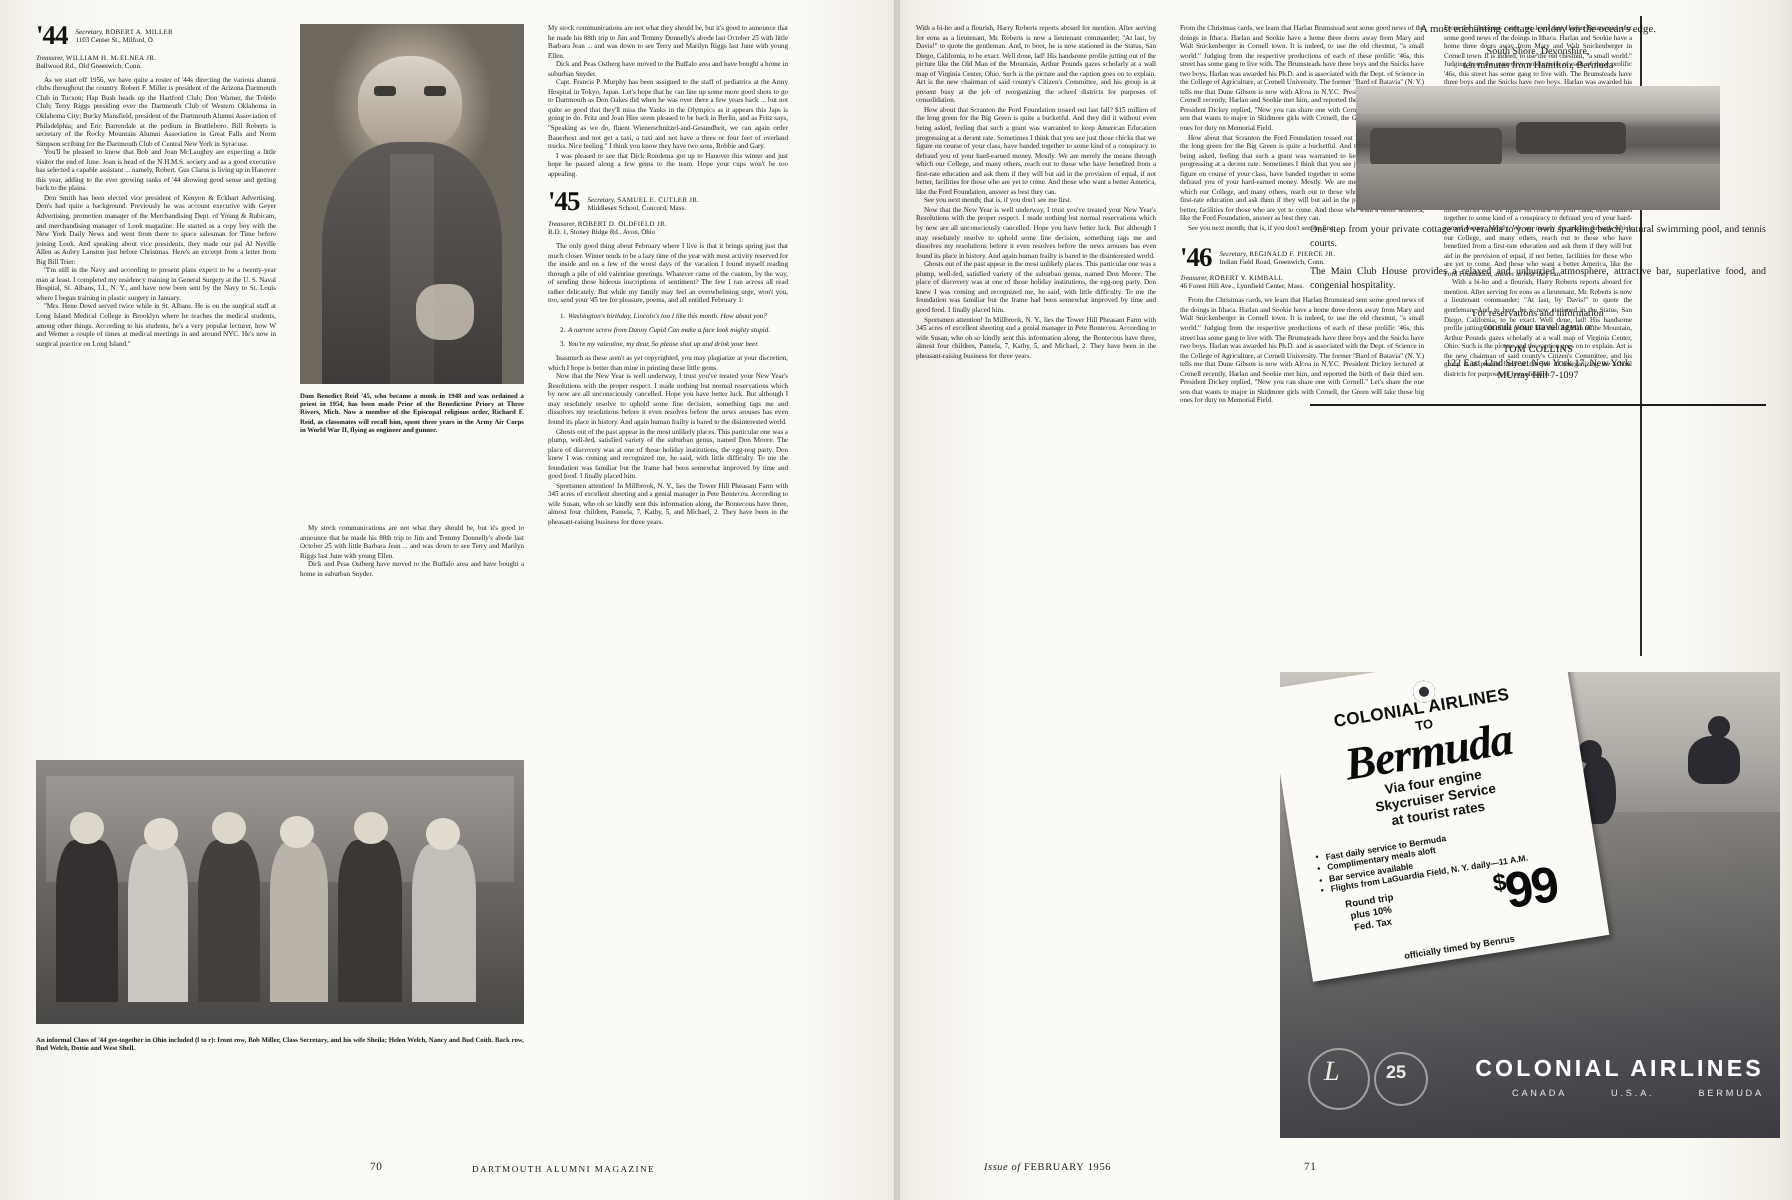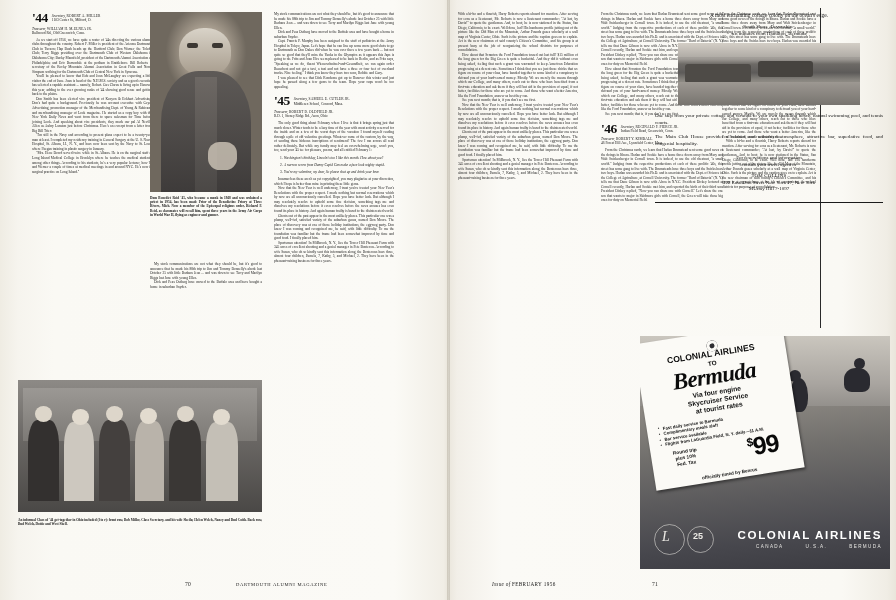--- a/index.html
+++ b/index.html
@@ -150,21 +150,21 @@
   .numlist .n{position:absolute;left:0;font-style:normal;}
 </style>
 </head>
 <body>
 
 <div class="spread">
   <div class="gutter"></div>
 
   <div class="page page-left">
 
-    <div class="col" style="left:32px;top:12px;width:120px;">
+    <div class="col" style="left:18px;top:12px;width:120px;">
       <div class="classhead">
         <div class="year">'44</div>
         <div class="officer">
           <span class="off-label">Secretary,</span>
           <span class="sc">ROBERT A. MILLER</span><br>
           <span>1103 Center St., Milford, O.</span>
         </div>
       </div>
       <div class="treas">
         <span class="off-label">Treasurer,</span>
@@ -216,21 +216,21 @@
     <div class="cap" style="left:18px;top:518px;width:244px;">An informal Class of '44 get-together in Ohio included (l to r): front row, Bob Miller, Class Secretary, and his wife Sheila; Helen Welch, Nancy and Bud Coith. Back row, Bud Welch, Dottie and West Shell.</div>
 
     <div class="col" style="left:274px;top:12px;width:120px;">
       <div class="body-text">
         <p class="noind">My stock communications are not what they should be, but it's good to announce that he made his 88th trip to Jim and Tommy Donnelly's abode last October 25 with little Barbara Jean ... and was down to see Terry and Marilyn Riggs last June with young Ellen.</p>
         <p>Dick and Peas Ostberg have moved to the Buffalo area and have bought a home in suburban Snyder.</p>
         <p>Capt. Francis P. Murphy has been assigned to the staff of pediatrics at the Army Hospital in Tokyo, Japan. Let's hope that he can line up some more good shots to go to Dartmouth as Don Oakes did when he was over there a few years back ... but not quite so good that they'll miss the Yanks in the Olympics as it appears this Japs is going to do. Fritz and Joan Hire seem pleased to be back in Berlin, and as Fritz says, "Speaking as we do, fluent Wienerschnitzel-and-Gesundheit, we can again order Bauerhost and not get a taxi, a taxi and not have a three or four feet of overland trucks. Nice feeling." I think you know they have two sons, Robbie and Gary.</p>
         <p>I was pleased to see that Dick Rondema got up to Hanover this winter and just hope he passed along a few gems to the team. Hope your cups won't be too appealing.</p>
       </div>
 
-      <div class="classhead" style="margin-top:6px;">
+      <div class="classhead" style="margin-top:6px;align-items:center;">
         <div class="year">'45</div>
         <div class="officer">
           <span class="off-label">Secretary,</span>
           <span class="sc">SAMUEL E. CUTLER JR.</span><br>
           <span>Middlesex School, Concord, Mass.</span>
         </div>
       </div>
       <div class="treas">
         <span class="off-label">Treasurer,</span>
         <span class="sc">ROBERT D. OLDFIELD JR.</span><br>
@@ -260,21 +260,21 @@
 
     <div class="col body-text" style="left:10px;top:12px;width:120px;">
       <p class="noind">With a bi-ho and a flourish, Harry Roberts reports aboard for mention. After serving for eons as a lieutenant, Mr. Roberts is now a lieutenant commander; "At last, by Davis!" to quote the gentleman. And, to boot, he is now stationed in the Status, San Diego, California, to be exact. Well done, lad! His handsome profile jutting out of the picture like the Old Man of the Mountain, Arthur Pounds gazes scholarly at a wall map of Virginia Center, Ohio. Such is the picture and the caption goes on to explain. Art is the new chairman of said county's Citizen's Committee, and his group is at present busy at the job of reorganizing the school districts for purposes of consolidation.</p>
       <p>How about that Scranton the Ford Foundation tossed out last fall? $15 million of the long green for the Big Green is quite a bucketful. And they did it without even being asked, feeling that such a grant was warranted to keep American Education progressing at a decent rate. Sometimes I think that you see just those chicks that we figure on course of your class, have banded together to some kind of a conspiracy to defraud you of your hard-earned money. Mostly. We are merely the means through which our College, and many others, reach out to those who have benefited from a first-rate education and ask them if they will but aid in the provision of equal, if not better, facilities for those who are yet to come. And those who want a better America, like the Ford Foundation, answer as best they can.</p>
       <p>See you next month; that is, if you don't see me first.</p>
       <p>Now that the New Year is well underway, I trust you've treated your New Year's Resolutions with the proper respect. I made nothing but normal reservations which by now are all unconsciously cancelled. Hope you have better luck. But although I may resolutely resolve to uphold some fine decision, something tags me and dissolves my resolutions before it even resolves before the news arouses has even found its place in history. And again human frailty is bared to the disinterested world.</p>
       <p>Ghosts out of the past appear in the most unlikely places. This particular one was a plump, well-fed, satisfied variety of the suburban genus, named Don Moore. The place of discovery was at one of those holiday institutions, the egg-nog party. Don knew I was coming and recognized me, he said, with little difficulty. To me the foundation was familiar but the frame had been somewhat improved by time and good food. I finally placed him.</p>
       <p>Sportsmen attention! In Millbrook, N. Y., lies the Tower Hill Pheasant Farm with 345 acres of excellent shooting and a genial manager in Pete Bontecou. According to wife Susan, who oh so kindly sent this information along, the Bontecous have three, almost four children, Pamela, 7, Kathy, 5, and Michael, 2. They have been in the pheasant-raising business for three years.</p>
     </div>
 
-    <div class="col" style="left:153px;top:12px;width:122px;">
+    <div class="col" style="left:142px;top:12px;width:122px;">
       <div class="body-text">
         <p class="noind">From the Christmas cards, we learn that Harlan Brumstead sent some good news of the doings in Ithaca. Harlan and Sookie have a home three doors away from Mary and Walt Snickenberger in Cornell town. It is indeed, to use the old chestnut, "a small world." Judging from the respective productions of each of these prolific '46s, this street has some gang to live with. The Brumsteads have three boys and the Snicks have two boys. Harlan was awarded his Ph.D. and is associated with the Dept. of Science in the College of Agriculture, at Cornell University. The former "Bard of Batavia" (N. Y.) tells me that Dune Gibson is now with Alcoa in N.Y.C. President Dickey lectured at Cornell recently, Harlan and Sookie met him, and reported the birth of their third son. President Dickey replied, "Now you can share one with Cornell." Let's share the one son that wants to major in Skidmore girls with Cornell, the Green will take those big ones for duty on Memorial Field.</p>
         <p>How about that Scranton the Ford Foundation tossed out last fall? $15 million of the long green for the Big Green is quite a bucketful. And they did it without even being asked, feeling that such a grant was warranted to keep American Education progressing at a decent rate. Sometimes I think that you see just those chicks that we figure on course of your class, have banded together to some kind of a conspiracy to defraud you of your hard-earned money. Mostly. We are merely the means through which our College, and many others, reach out to those who have benefited from a first-rate education and ask them if they will but aid in the provision of equal, if not better, facilities for those who are yet to come. And those who want a better America, like the Ford Foundation, answer as best they can.</p>
         <p>See you next month; that is, if you don't see me first.</p>
       </div>
       <div class="classhead" style="margin-top:6px;">
         <div class="year">'46</div>
         <div class="officer">
           <span class="off-label">Secretary,</span>
           <span class="sc">REGINALD F. PIERCE JR.</span><br>

